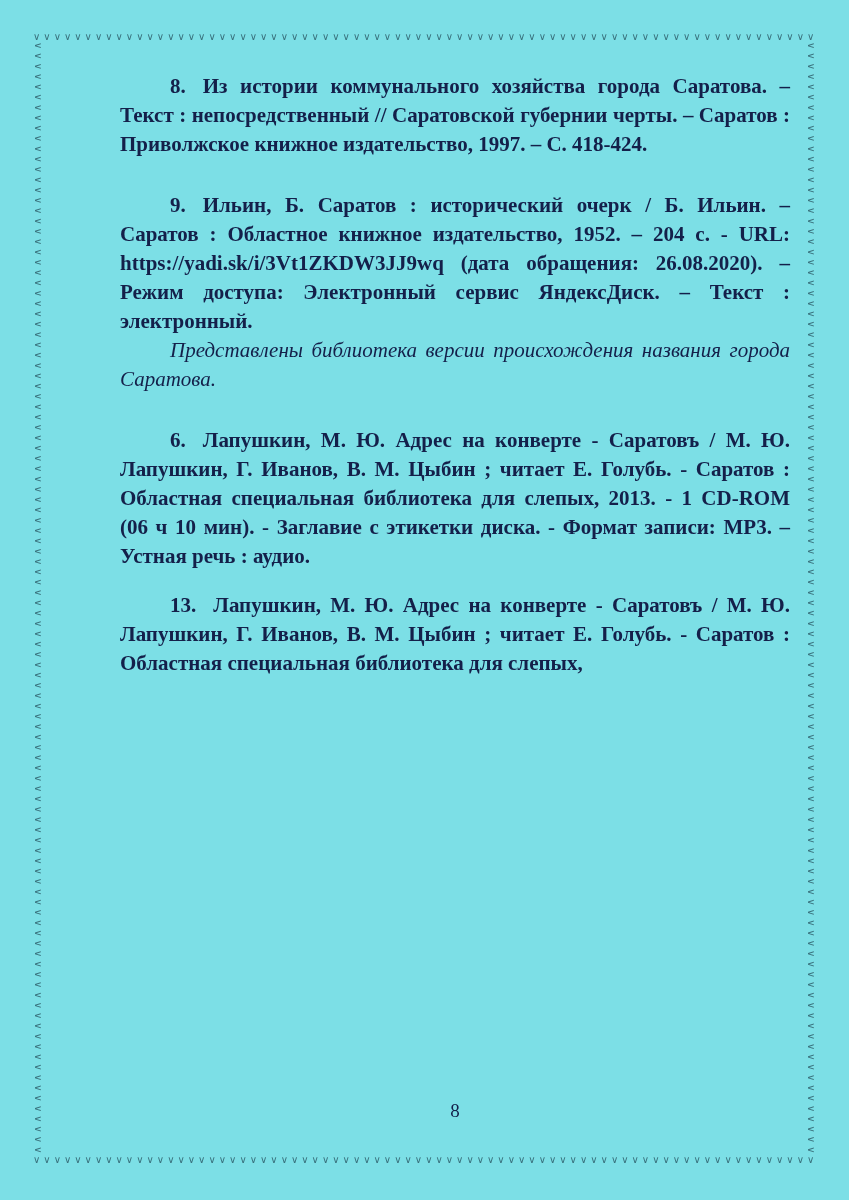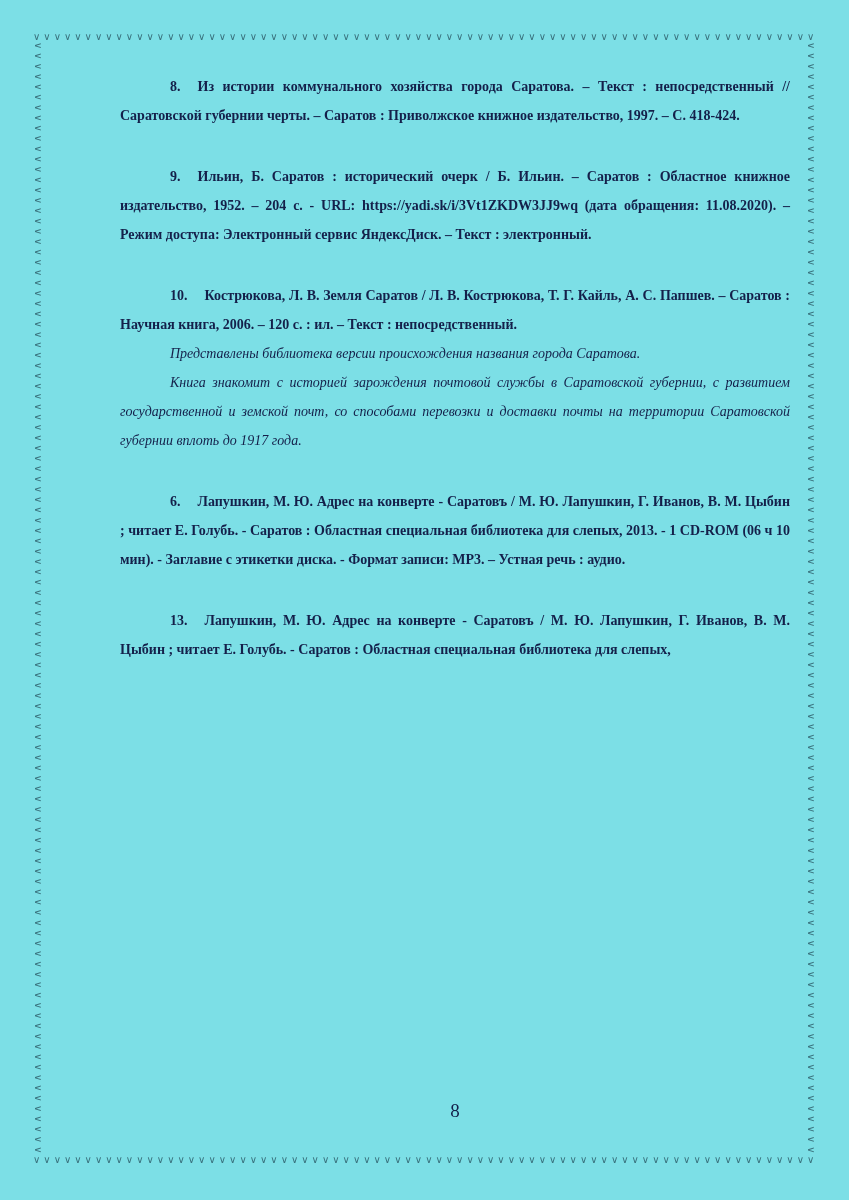--- a/index.html
+++ b/index.html
@@ -32,31 +32,31 @@
   .stitch-left   { left: 31px;  top: 42px; bottom: 44px; width: 13px; writing-mode: vertical-rl; }
   .stitch-right  { right: 32px; top: 42px; bottom: 44px; width: 13px; writing-mode: vertical-rl; }
 
   
   .content {
     position: absolute;
     left: 120px;
     top: 72px;
     width: 670px;
     color: #14204a;
-    font-size: 14px;
+    font-size: 21px;
     line-height: 29px;
     text-align: justify;
   }
   .bib-entry {
     margin: 32px 0 0 0;
     font-weight: bold;
     text-indent: 50px;
   }
   .bib-entry:first-child { margin-top: 0; }
-  .bib-entry:last-child  { margin-top: 32px; }
+  .bib-entry:last-child  { margin-top: 20px; }
   .bib-entry .num { padding-right: 17px; }
   .annotation {
     margin: 0;
     font-weight: normal;
     font-style: italic;
     text-indent: 50px;
   }
   .page-number {
     position: absolute;
     left: 120px;
@@ -71,21 +71,19 @@
 </head>
 <body>
 
 <div class="stitch stitch-top">∨∨∨∨∨∨∨∨∨∨∨∨∨∨∨∨∨∨∨∨∨∨∨∨∨∨∨∨∨∨∨∨∨∨∨∨∨∨∨∨∨∨∨∨∨∨∨∨∨∨∨∨∨∨∨∨∨∨∨∨∨∨∨∨∨∨∨∨∨∨∨∨∨∨∨∨∨∨∨∨∨∨∨∨∨∨∨∨∨∨∨∨∨∨∨∨∨∨∨∨∨∨∨∨∨∨∨∨∨∨∨∨∨∨∨∨∨∨∨∨∨∨∨∨∨∨∨∨∨∨∨∨∨∨∨∨∨∨∨∨∨∨∨∨∨∨∨∨∨∨∨∨∨∨∨∨∨∨∨∨∨∨∨∨∨∨∨∨∨∨∨∨∨∨∨∨∨∨∨∨∨∨∨∨∨∨∨∨∨∨∨∨∨∨∨∨∨∨∨∨∨∨∨∨∨∨∨∨∨∨∨∨∨∨∨∨∨∨∨∨∨∨∨∨∨∨∨∨∨∨∨∨∨∨∨∨∨∨∨∨∨∨∨∨∨∨∨∨∨∨∨∨∨∨∨∨∨∨∨∨∨∨∨∨∨∨∨∨∨∨∨∨∨∨∨∨∨∨∨∨∨∨∨∨∨∨∨∨∨∨∨∨∨∨∨∨∨∨∨∨</div>
 <div class="stitch stitch-bottom">∨∨∨∨∨∨∨∨∨∨∨∨∨∨∨∨∨∨∨∨∨∨∨∨∨∨∨∨∨∨∨∨∨∨∨∨∨∨∨∨∨∨∨∨∨∨∨∨∨∨∨∨∨∨∨∨∨∨∨∨∨∨∨∨∨∨∨∨∨∨∨∨∨∨∨∨∨∨∨∨∨∨∨∨∨∨∨∨∨∨∨∨∨∨∨∨∨∨∨∨∨∨∨∨∨∨∨∨∨∨∨∨∨∨∨∨∨∨∨∨∨∨∨∨∨∨∨∨∨∨∨∨∨∨∨∨∨∨∨∨∨∨∨∨∨∨∨∨∨∨∨∨∨∨∨∨∨∨∨∨∨∨∨∨∨∨∨∨∨∨∨∨∨∨∨∨∨∨∨∨∨∨∨∨∨∨∨∨∨∨∨∨∨∨∨∨∨∨∨∨∨∨∨∨∨∨∨∨∨∨∨∨∨∨∨∨∨∨∨∨∨∨∨∨∨∨∨∨∨∨∨∨∨∨∨∨∨∨∨∨∨∨∨∨∨∨∨∨∨∨∨∨∨∨∨∨∨∨∨∨∨∨∨∨∨∨∨∨∨∨∨∨∨∨∨∨∨∨∨∨∨∨∨∨∨∨∨∨∨∨∨∨∨∨∨∨∨∨∨∨</div>
 <div class="stitch stitch-left">∨∨∨∨∨∨∨∨∨∨∨∨∨∨∨∨∨∨∨∨∨∨∨∨∨∨∨∨∨∨∨∨∨∨∨∨∨∨∨∨∨∨∨∨∨∨∨∨∨∨∨∨∨∨∨∨∨∨∨∨∨∨∨∨∨∨∨∨∨∨∨∨∨∨∨∨∨∨∨∨∨∨∨∨∨∨∨∨∨∨∨∨∨∨∨∨∨∨∨∨∨∨∨∨∨∨∨∨∨∨∨∨∨∨∨∨∨∨∨∨∨∨∨∨∨∨∨∨∨∨∨∨∨∨∨∨∨∨∨∨∨∨∨∨∨∨∨∨∨∨∨∨∨∨∨∨∨∨∨∨∨∨∨∨∨∨∨∨∨∨∨∨∨∨∨∨∨∨∨∨∨∨∨∨∨∨∨∨∨∨∨∨∨∨∨∨∨∨∨∨∨∨∨∨∨∨∨∨∨∨∨∨∨∨∨∨∨∨∨∨∨∨∨∨∨∨∨∨∨∨∨∨∨∨∨∨∨∨∨∨∨∨∨∨∨∨∨∨∨∨∨∨∨∨∨∨∨∨∨∨∨∨∨∨∨∨∨∨∨∨∨∨∨∨∨∨∨∨∨∨∨∨∨∨∨∨∨∨∨∨∨∨∨∨∨∨∨∨∨∨</div>
 <div class="stitch stitch-right">∨∨∨∨∨∨∨∨∨∨∨∨∨∨∨∨∨∨∨∨∨∨∨∨∨∨∨∨∨∨∨∨∨∨∨∨∨∨∨∨∨∨∨∨∨∨∨∨∨∨∨∨∨∨∨∨∨∨∨∨∨∨∨∨∨∨∨∨∨∨∨∨∨∨∨∨∨∨∨∨∨∨∨∨∨∨∨∨∨∨∨∨∨∨∨∨∨∨∨∨∨∨∨∨∨∨∨∨∨∨∨∨∨∨∨∨∨∨∨∨∨∨∨∨∨∨∨∨∨∨∨∨∨∨∨∨∨∨∨∨∨∨∨∨∨∨∨∨∨∨∨∨∨∨∨∨∨∨∨∨∨∨∨∨∨∨∨∨∨∨∨∨∨∨∨∨∨∨∨∨∨∨∨∨∨∨∨∨∨∨∨∨∨∨∨∨∨∨∨∨∨∨∨∨∨∨∨∨∨∨∨∨∨∨∨∨∨∨∨∨∨∨∨∨∨∨∨∨∨∨∨∨∨∨∨∨∨∨∨∨∨∨∨∨∨∨∨∨∨∨∨∨∨∨∨∨∨∨∨∨∨∨∨∨∨∨∨∨∨∨∨∨∨∨∨∨∨∨∨∨∨∨∨∨∨∨∨∨∨∨∨∨∨∨∨∨∨∨∨∨</div>
 
 <div class="content" id="bib-list">
     <p class="bib-entry"><span class="num">8.</span><span>Из истории коммунального хозяйства города Саратова. – Текст : непосредственный // Саратовской губернии черты. – Саратов : Приволжское книжное издательство, 1997. – С. 418-424.</span></p>
-    <p class="bib-entry"><span class="num">9.</span><span>Ильин, Б. Саратов : исторический очерк / Б. Ильин. – Саратов : Областное книжное издательство, 1952. – 204 с. - URL: https://yadi.sk/i/3Vt1ZKDW3JJ9wq (дата обращения: 11.08.2020). – Режим доступа: Электронный сервис ЯндексДиск. – Текст : электронный.</span></p>
-    <p class="bib-entry"><span class="num">10.</span><span>Кострюкова, Л. В. Земля Саратов / Л. В. Кострюкова, Т. Г. Кайль, А. С. Папшев. – Саратов : Научная книга, 2006. – 120 с. : ил. – Текст : непосредственный.</span></p>
+    <p class="bib-entry"><span class="num">9.</span><span>Ильин, Б. Саратов : исторический очерк / Б. Ильин. – Саратов : Областное книжное издательство, 1952. – 204 с. - URL: https://yadi.sk/i/3Vt1ZKDW3JJ9wq (дата обращения: 26.08.2020). – Режим доступа: Электронный сервис ЯндексДиск. – Текст : электронный.</span></p>
     <p class="annotation">Представлены библиотека версии происхождения названия города Саратова.</p>
-    <p class="annotation">Книга знакомит с историей зарождения почтовой службы в Саратовской губернии, с развитием государственной и земской почт, со способами перевозки и доставки почты на территории Саратовской губернии вплоть до 1917 года.</p>
     <p class="bib-entry"><span class="num">6.</span><span>Лапушкин, М. Ю. Адрес на конверте - Саратовъ / М. Ю. Лапушкин, Г. Иванов, В. М. Цыбин ; читает Е. Голубь. - Саратов : Областная специальная библиотека для слепых, 2013. - 1 CD-ROM (06 ч 10 мин). - Заглавие с этикетки диска. - Формат записи: MP3. – Устная речь : аудио.</span></p>
     <p class="bib-entry"><span class="num">13.</span><span>Лапушкин, М. Ю. Адрес на конверте - Саратовъ / М. Ю. Лапушкин, Г. Иванов, В. М. Цыбин ; читает Е. Голубь. - Саратов : Областная специальная библиотека для слепых,</span></p>
   </div>
 
 <div class="page-number">8</div>
 
 </body></html>

